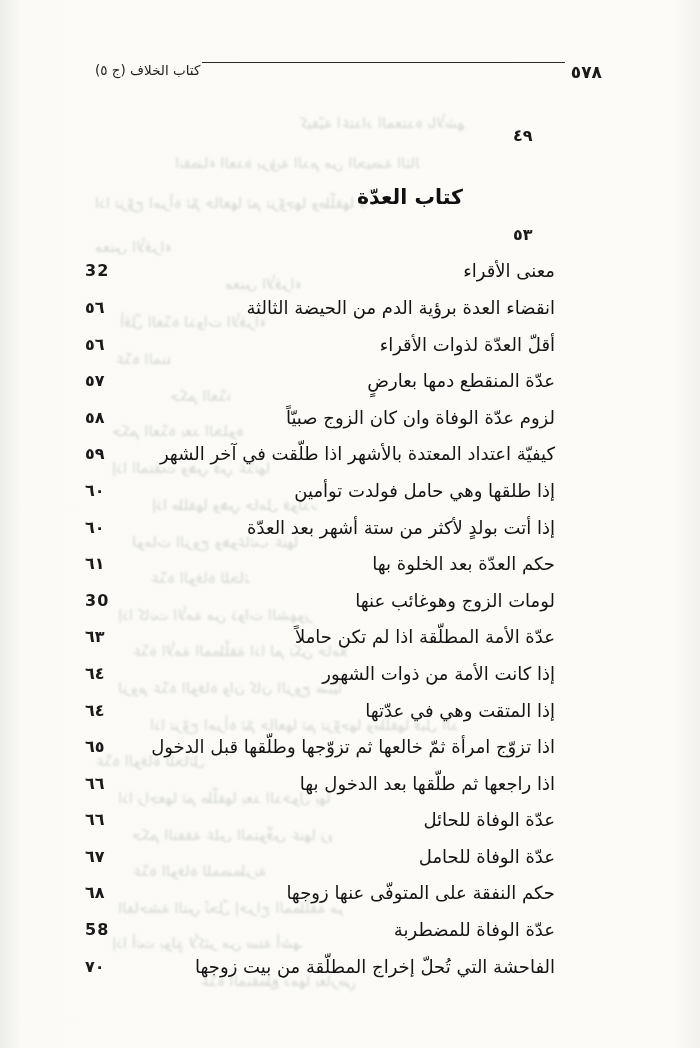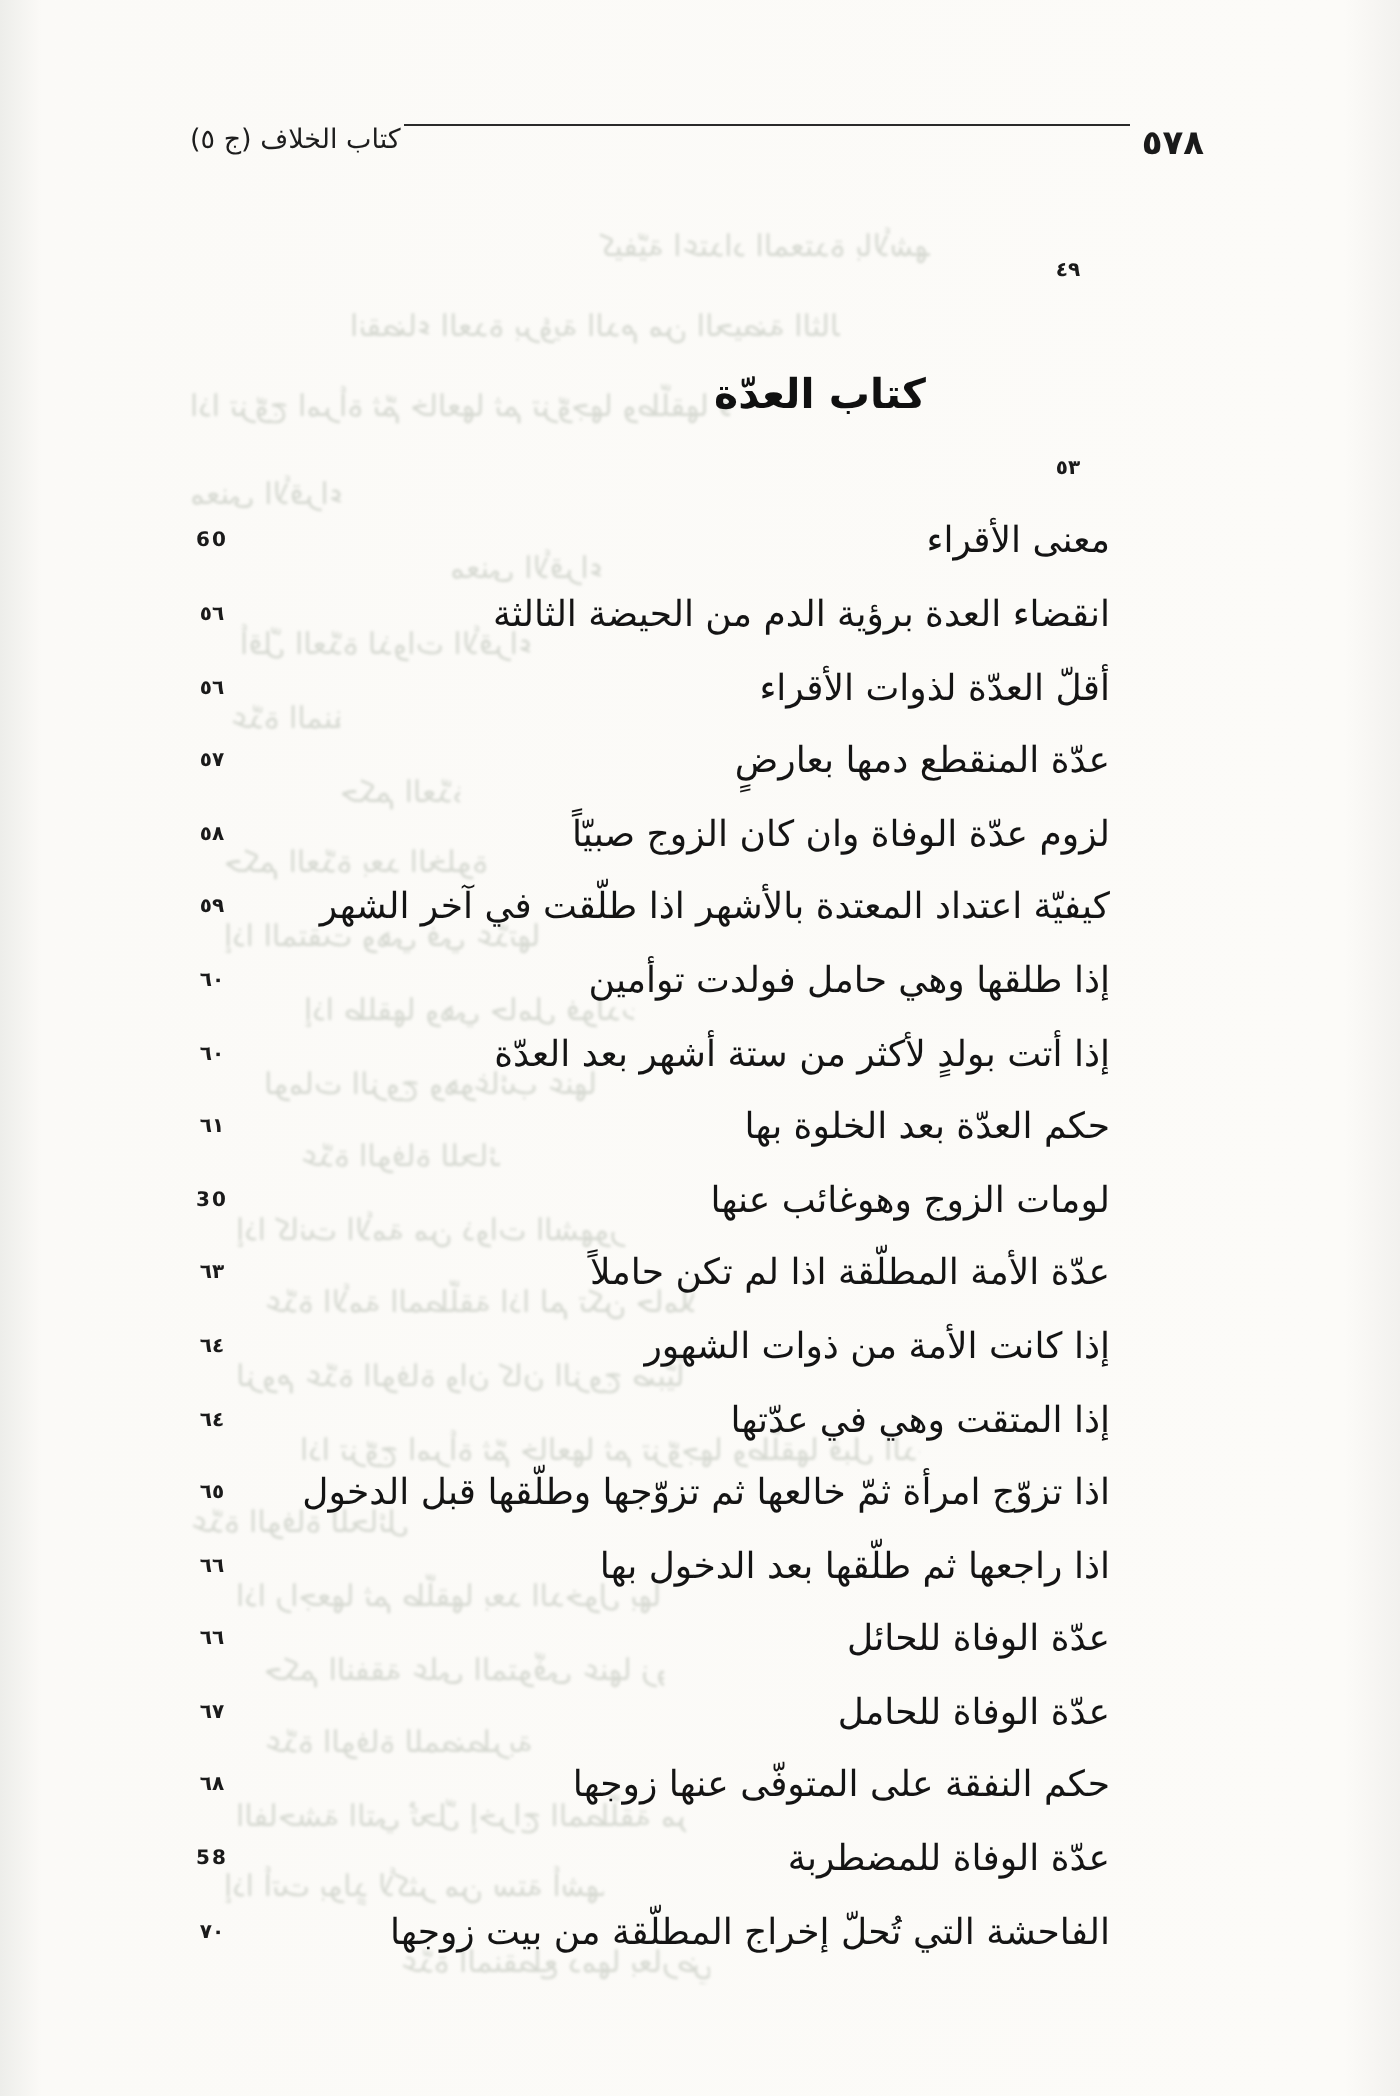--- a/index.html
+++ b/index.html
@@ -34,22 +34,22 @@
   }
   .row{
     display:flex;justify-content:space-between;align-items:center;
     height:36.6px;
   }
   .row.first{height:34px;}
   .entry-title{
     font-size:18px;white-space:nowrap;color:#141414;
   }
   .entry-page{
-    font-size:10px;font-weight:bold;color:#1a1a1a;
-    width:42px;text-align:center;direction:ltr;letter-spacing:1px;
+    font-size:16px;font-weight:bold;color:#1a1a1a;
+    width:42px;text-align:left;direction:ltr;letter-spacing:1px;
     flex:none;
   }
   .section-heading{
     margin-top:30px;margin-bottom:4px;height:30px;line-height:30px;
     text-align:center;transform:translateX(90px);
     font-size:20.5px;font-weight:bold;color:#101010;
   }
   
   .ghost-layer{position:absolute;inset:0;z-index:0;pointer-events:none;}
   .ghost{
@@ -106,21 +106,21 @@
         <span class="entry-page">٤٩</span>
       </div>
 
       <div class="section-heading">كتاب العدّة</div>
 
       <div class="row">
         <span class="entry-page">٥٣</span>
       </div>
       <div class="row">
         <span class="entry-title">معنى الأقراء</span>
-        <span class="entry-page">60</span>
+        <span class="entry-page">32</span>
       </div>
       <div class="row">
         <span class="entry-title">انقضاء العدة برؤية الدم من الحيضة الثالثة</span>
         <span class="entry-page">٥٦</span>
       </div>
       <div class="row">
         <span class="entry-title">أقلّ العدّة لذوات الأقراء</span>
         <span class="entry-page">٥٦</span>
       </div>
       <div class="row">

